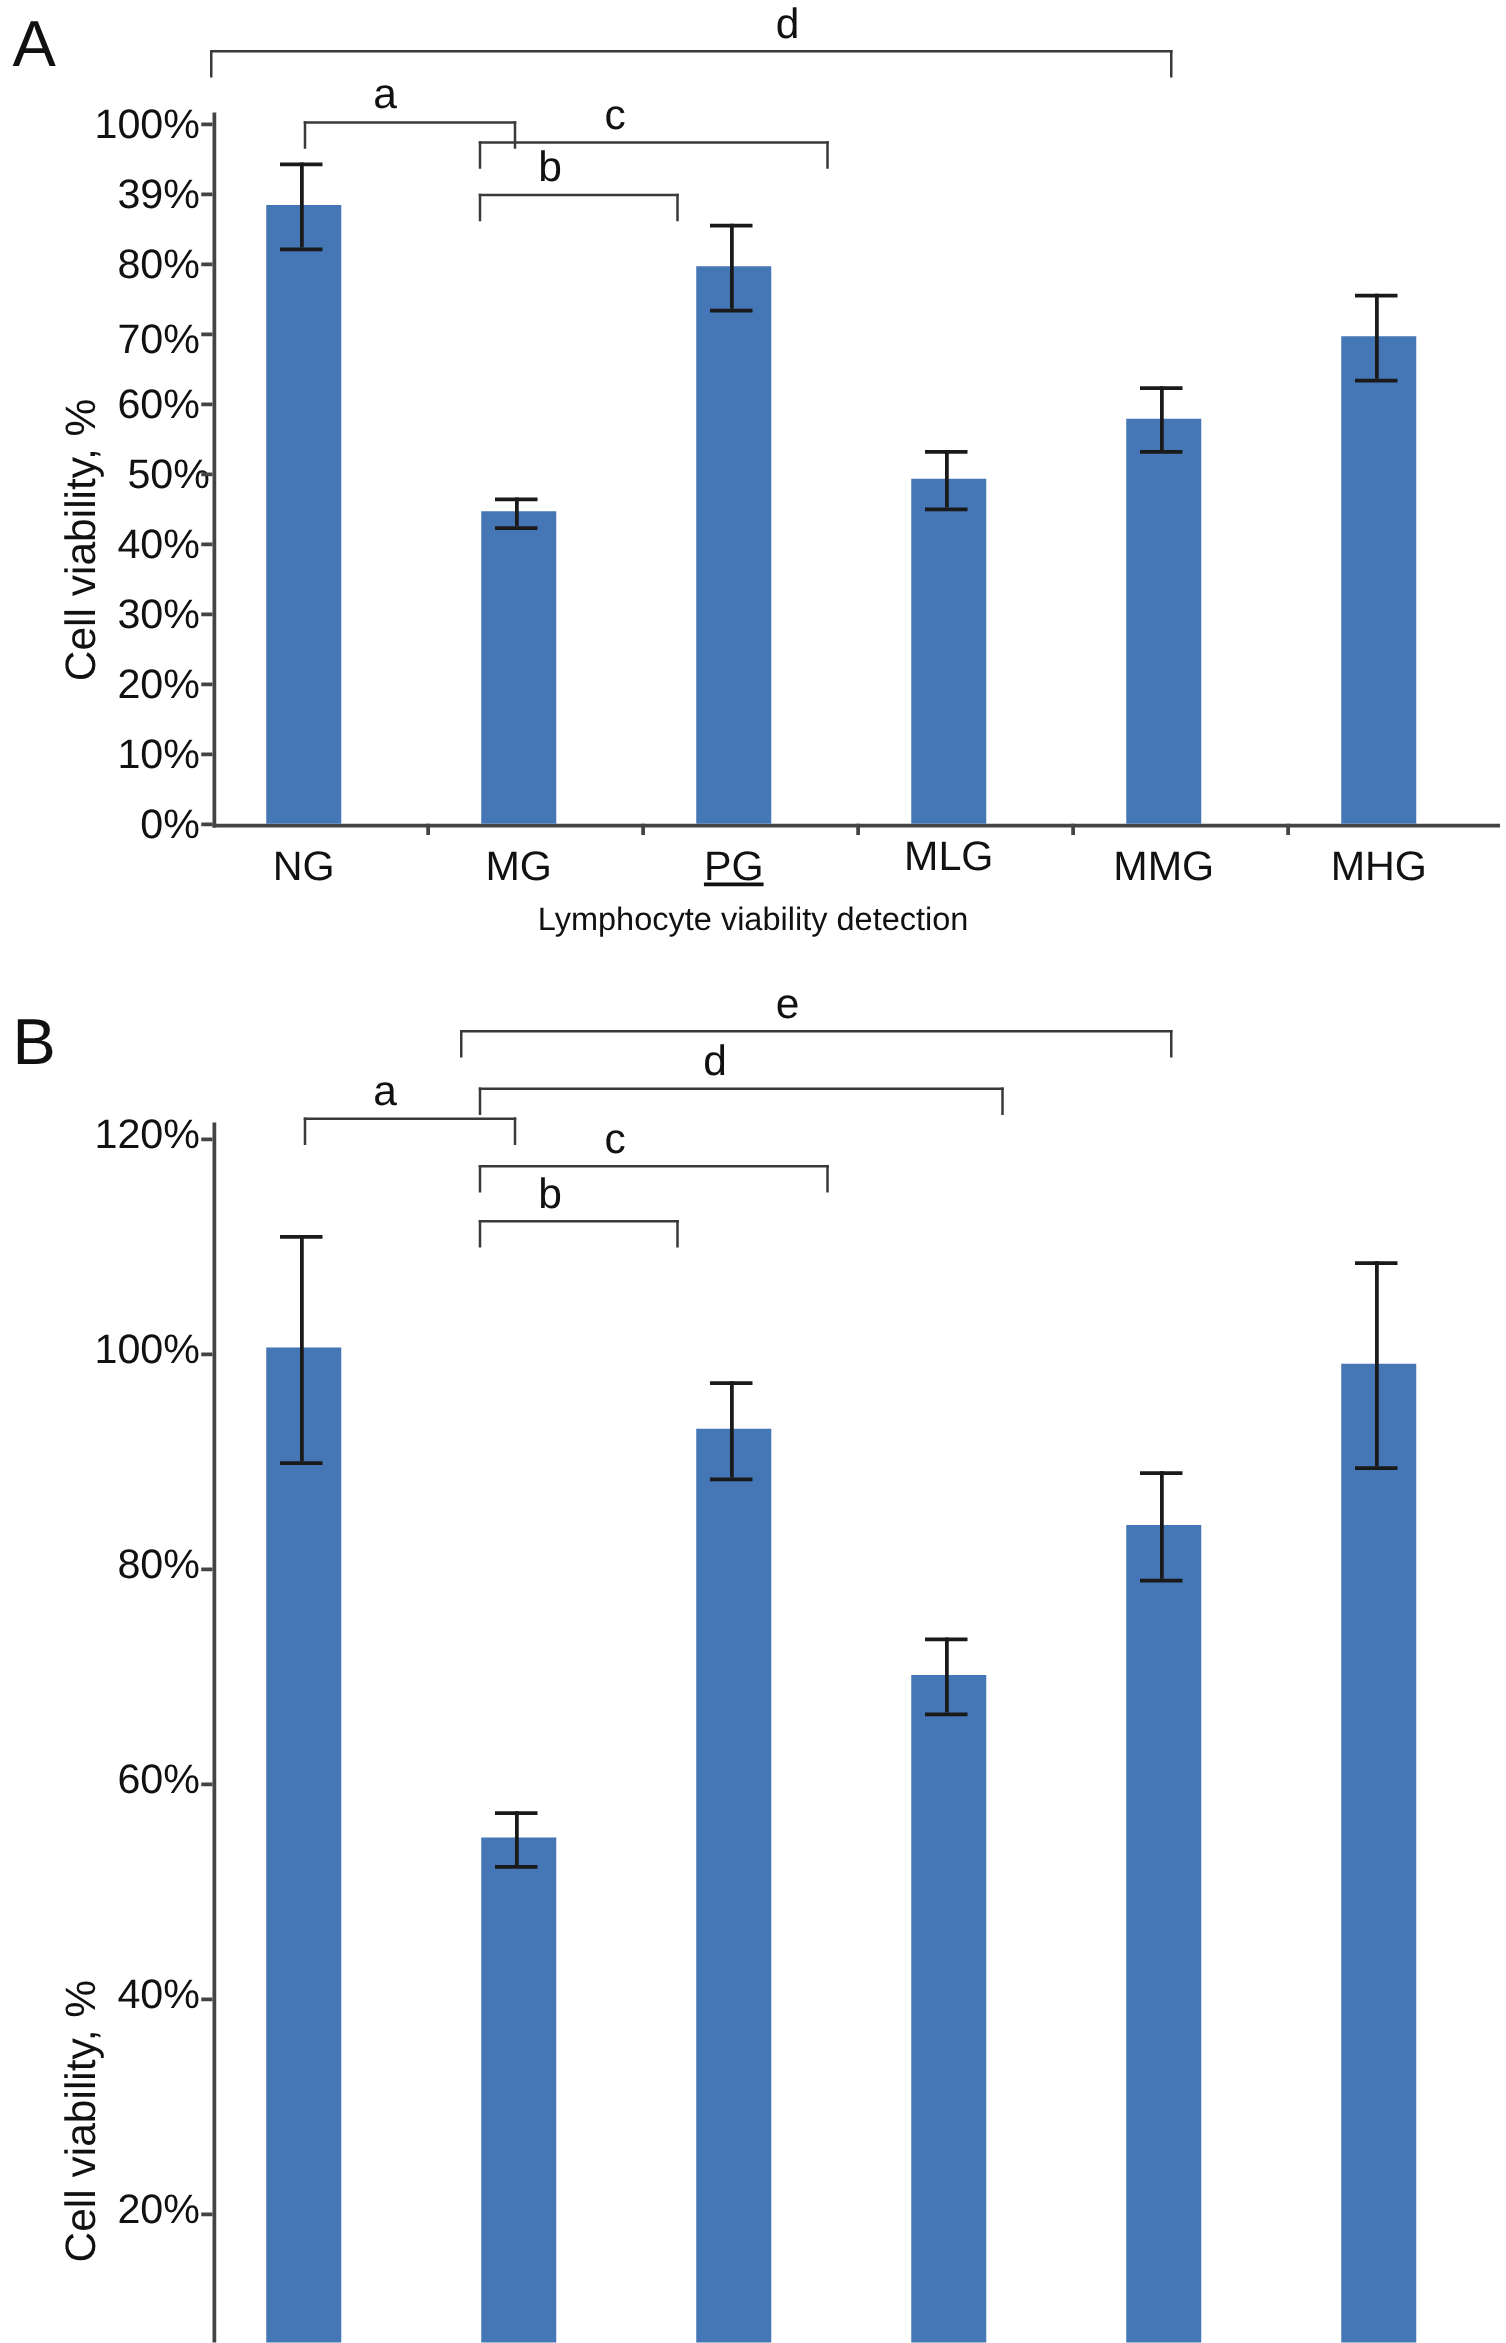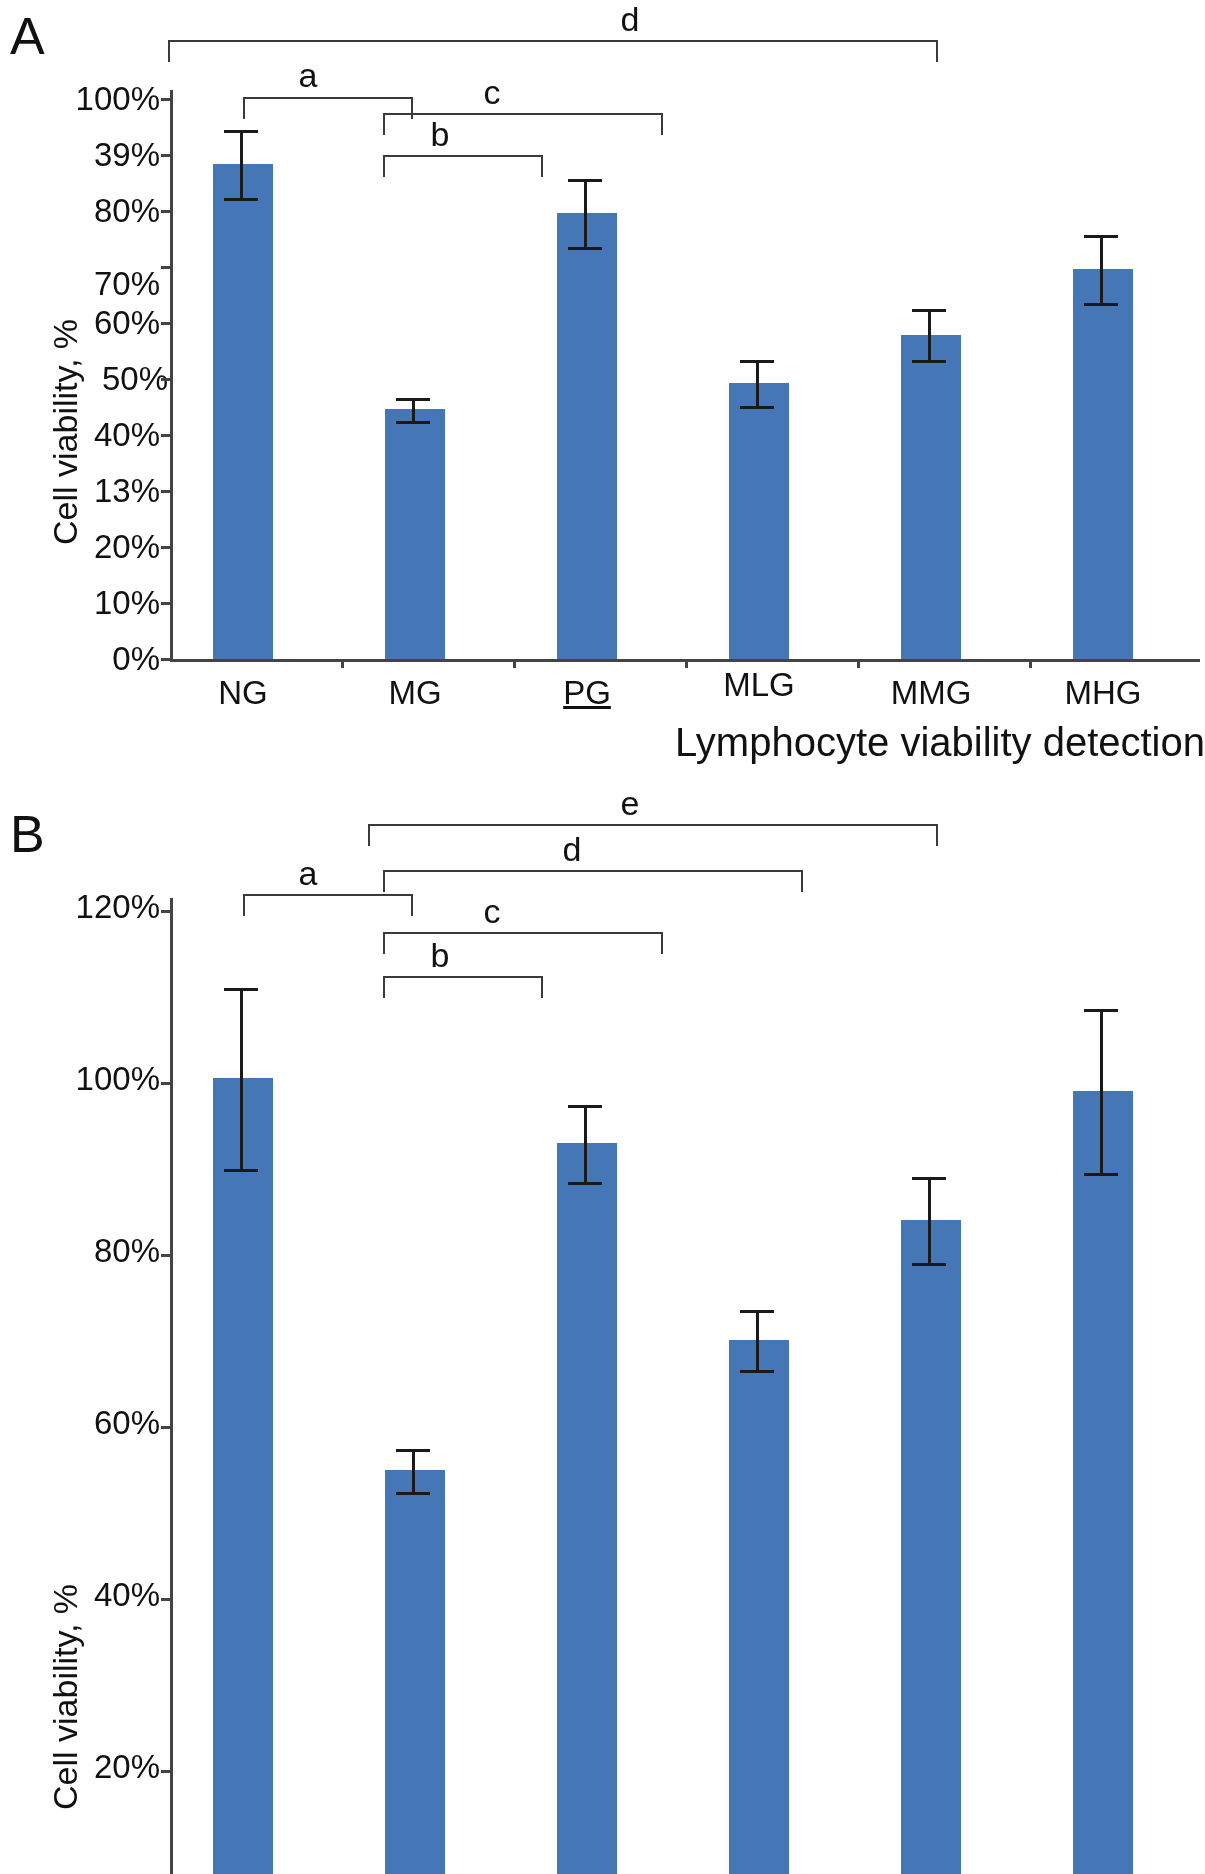--- a/index.html
+++ b/index.html
@@ -39,22 +39,22 @@
   .y-axis-title {
     position: absolute;
     transform: rotate(-90deg);
     transform-origin: left top;
     font-size: 34px;
     white-space: nowrap;
     color: #111;
   }
   .x-axis-title {
     position: absolute;
-    text-align: right;
-    font-size: 40px;
+    text-align: center;
+    font-size: 26px;
     color: #111;
     width: 100%;
   }
   .ytick {
     position: absolute;
     right: 0;
     text-align: right;
     font-size: 33px;
     line-height: 33px;
     color: #111;
@@ -128,25 +128,25 @@
 <div class="page">
 
   <div class="panel" id="panel-a">
     <div class="panel-letter">A</div>
 
     <div class="y-axis-title" style="left:46px; top:545px;">Cell viability, %</div>
 
     <div class="ytick" style="top:642px; width:140px; left:20px;">0%</div>
     <div class="ytick" style="top:586px; width:140px; left:20px;">10%</div>
     <div class="ytick" style="top:530px; width:140px; left:20px;">20%</div>
-    <div class="ytick" style="top:474px; width:140px; left:20px;">13%</div>
+    <div class="ytick" style="top:474px; width:140px; left:20px;">30%</div>
     <div class="ytick" style="top:418px; width:140px; left:20px;">40%</div>
     <div class="ytick" style="top:362px; width:140px; left:28px;">50%</div>
     <div class="ytick" style="top:306px; width:140px; left:20px;">60%</div>
-    <div class="ytick" style="top:267px; width:140px; left:20px;">70%</div>
+    <div class="ytick" style="top:254px; width:140px; left:20px;">70%</div>
     <div class="ytick" style="top:194px; width:140px; left:20px;">80%</div>
     <div class="ytick" style="top:138px; width:140px; left:20px;">39%</div>
     <div class="ytick" style="top:82px; width:140px; left:20px;">100%</div>
 
     <div class="axis-line-y" style="left:170px; top:90px; height:572px;"></div>
     <div class="axis-line-x" style="left:170px; top:659px; width:1030px;"></div>
 
     <div class="tickmark" style="left:161px; top:658px;"></div>
     <div class="tickmark" style="left:161px; top:602px;"></div>
     <div class="tickmark" style="left:161px; top:546px;"></div>

